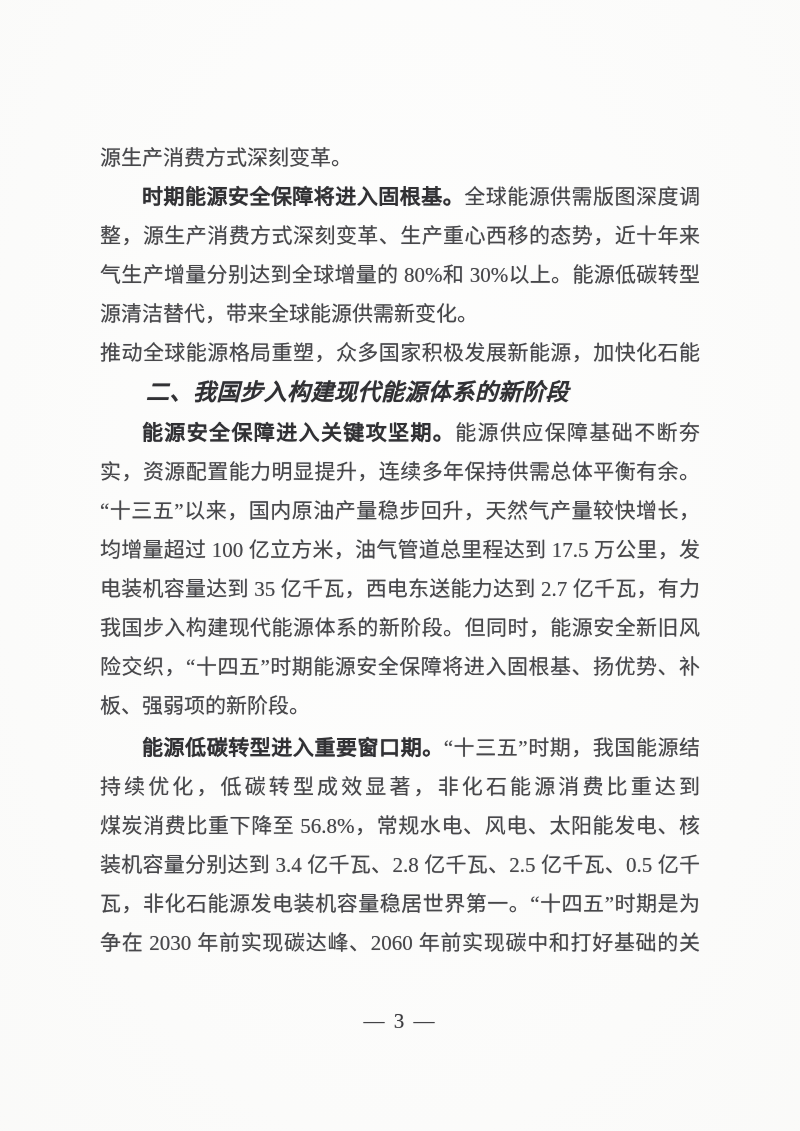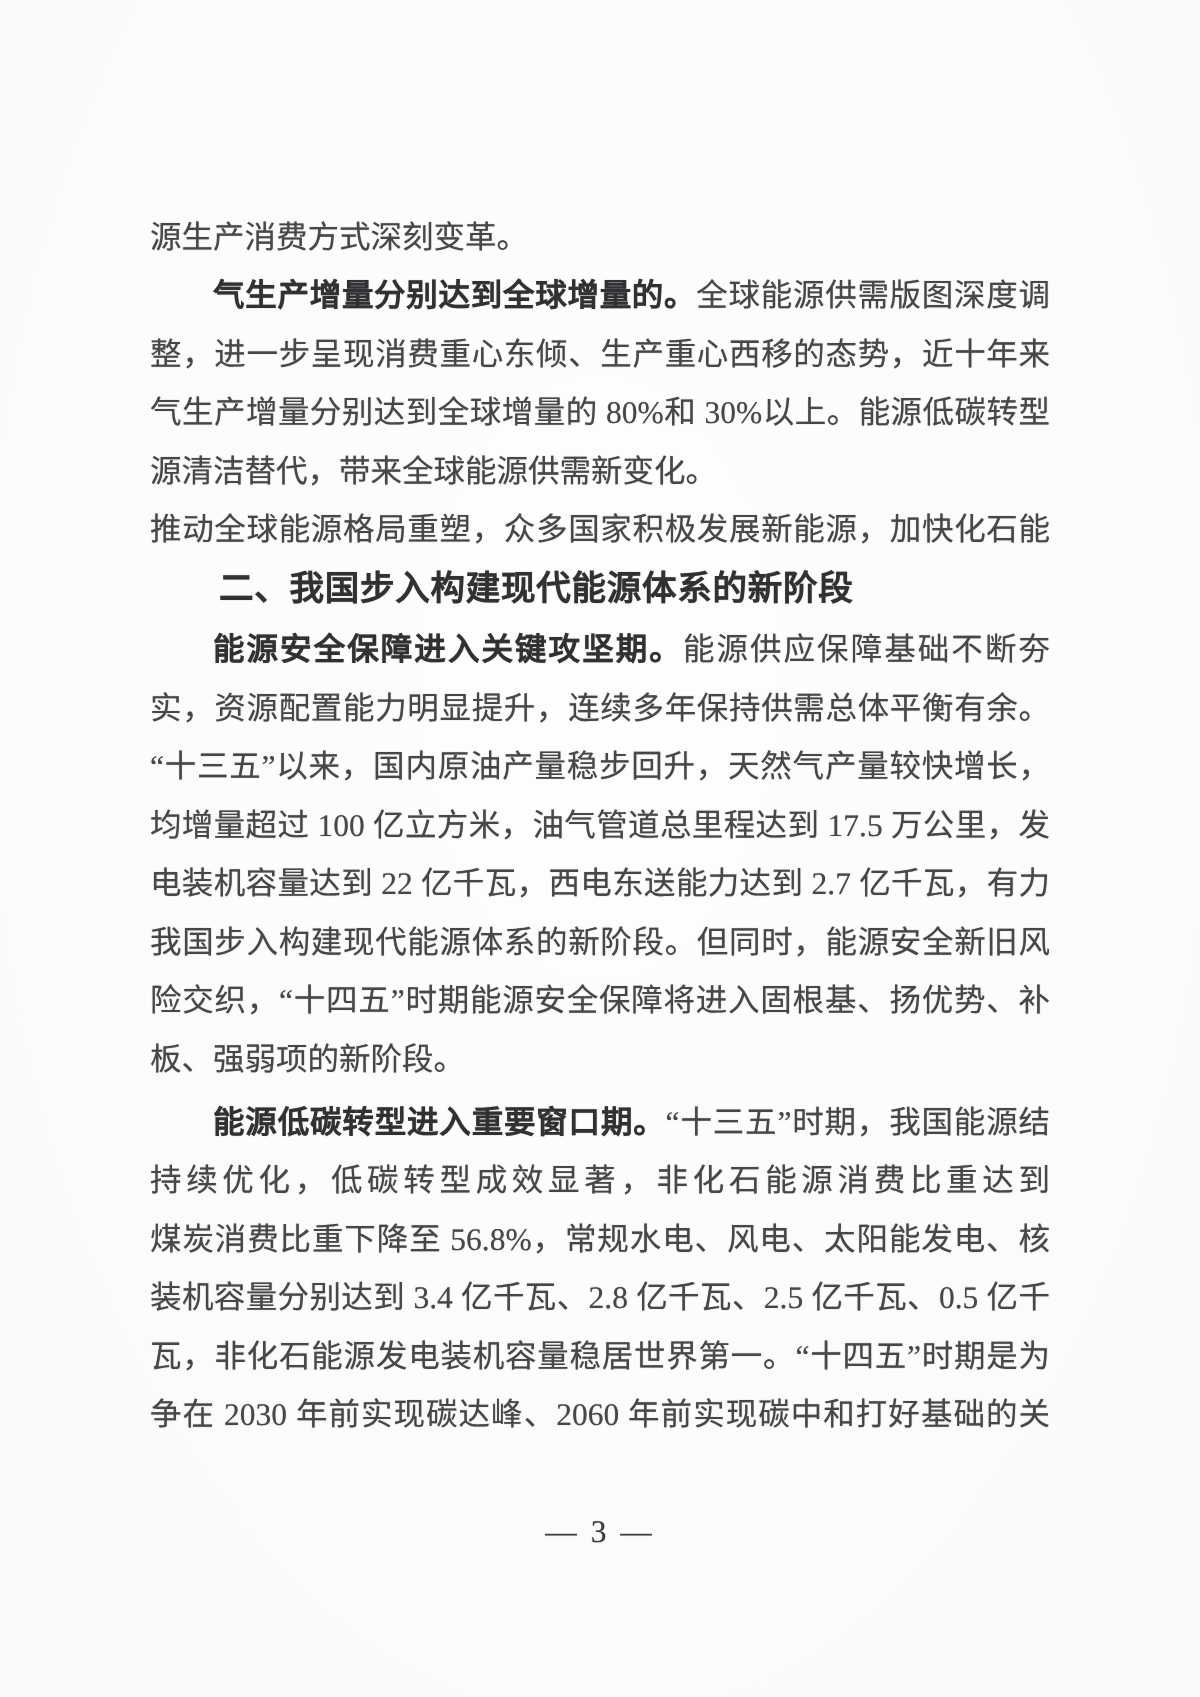--- a/index.html
+++ b/index.html
@@ -54,20 +54,21 @@
   }
   .heading {
     font-family: "Liberation Sans", "DejaVu Sans", sans-serif;
     font-weight: bold;
     font-size: 23px;
     letter-spacing: 0.5px;
     color: #313134;
     text-indent: 46px;
     text-align: left;
     text-align-last: left;
+    font-style: italic;
   }
   .para-gap-lg { margin-top: 2px; }
   .para-gap-sm { margin-top: 3px; }
   .footer {
     position: absolute;
     left: 100px;
     top: 1009px;
     width: 600px;
     height: 24px;
     line-height: 24px;
@@ -80,33 +81,33 @@
   }
 </style>
 </head>
 <body>
 
 <div class="page">
   <div class="text-block">
 
     <div class="tline endline">源生产消费方式深刻变革。</div>
 
-    <div class="tline jline indent"><span class="lead">气生产增量分别达到全球增量的。</span><span>全球能源供需版图深度调</span></div>
-    <div class="tline jline">整，进一步呈现消费重心东倾、生产重心西移的态势，近十年来</div>
+    <div class="tline jline indent"><span class="lead">时期能源安全保障将进入固根基。</span><span>全球能源供需版图深度调</span></div>
+    <div class="tline jline">整，源生产消费方式深刻变革、生产重心西移的态势，近十年来</div>
     <div class="tline jline">气生产增量分别达到全球增量的 80%和 30%以上。能源低碳转型</div>
     <div class="tline endline">源清洁替代，带来全球能源供需新变化。</div>
     <div class="tline jline">推动全球能源格局重塑，众多国家积极发展新能源，加快化石能</div>
 
     <div class="tline heading">二、我国步入构建现代能源体系的新阶段</div>
 
     <div class="tline jline indent para-gap-lg"><span class="lead">能源安全保障进入关键攻坚期。</span><span>能源供应保障基础不断夯</span></div>
     <div class="tline jline">实，资源配置能力明显提升，连续多年保持供需总体平衡有余。</div>
     <div class="tline jline">“十三五”以来，国内原油产量稳步回升，天然气产量较快增长，年</div>
     <div class="tline jline">均增量超过 100 亿立方米，油气管道总里程达到 17.5 万公里，发</div>
-    <div class="tline jline">电装机容量达到 22 亿千瓦，西电东送能力达到 2.7 亿千瓦，有力</div>
+    <div class="tline jline">电装机容量达到 35 亿千瓦，西电东送能力达到 2.7 亿千瓦，有力</div>
     <div class="tline jline">我国步入构建现代能源体系的新阶段。但同时，能源安全新旧风</div>
     <div class="tline jline">险交织，“十四五”时期能源安全保障将进入固根基、扬优势、补短</div>
     <div class="tline endline">板、强弱项的新阶段。</div>
 
     <div class="tline jline indent para-gap-sm"><span class="lead">能源低碳转型进入重要窗口期。</span><span>“十三五”时期，我国能源结构</span></div>
     <div class="tline jline">持续优化，低碳转型成效显著，非化石能源消费比重达到 15.9%，</div>
     <div class="tline jline">煤炭消费比重下降至 56.8%，常规水电、风电、太阳能发电、核电</div>
     <div class="tline jline">装机容量分别达到 3.4 亿千瓦、2.8 亿千瓦、2.5 亿千瓦、0.5 亿千</div>
     <div class="tline jline">瓦，非化石能源发电装机容量稳居世界第一。“十四五”时期是为力</div>
     <div class="tline jline">争在 2030 年前实现碳达峰、2060 年前实现碳中和打好基础的关键</div>

